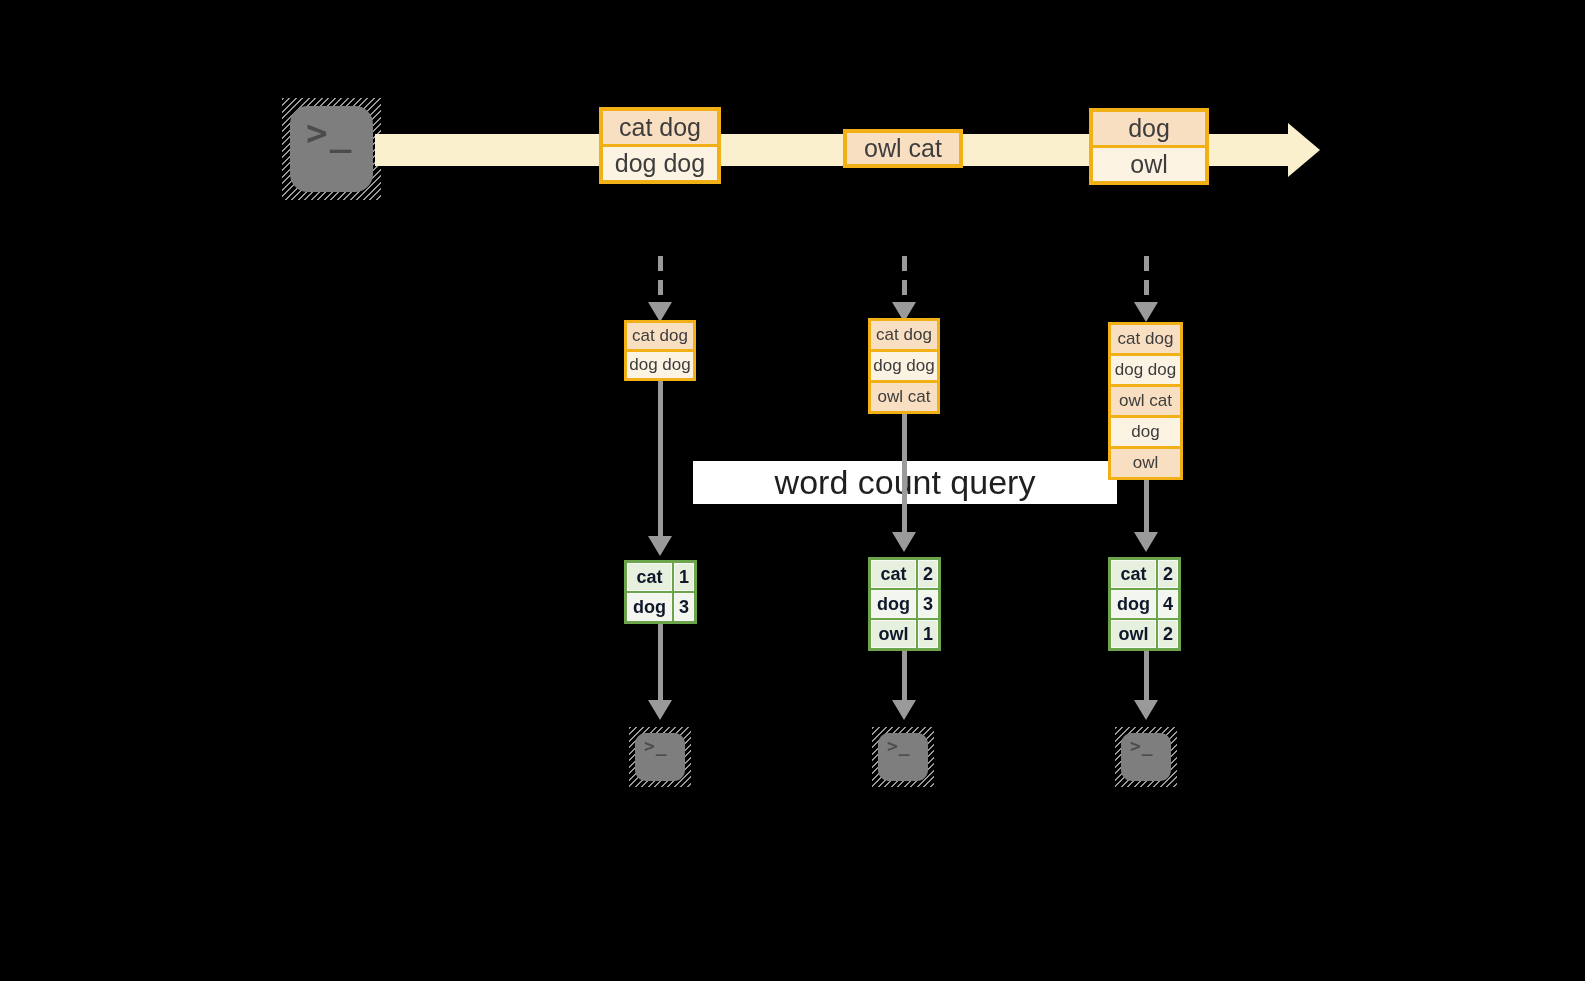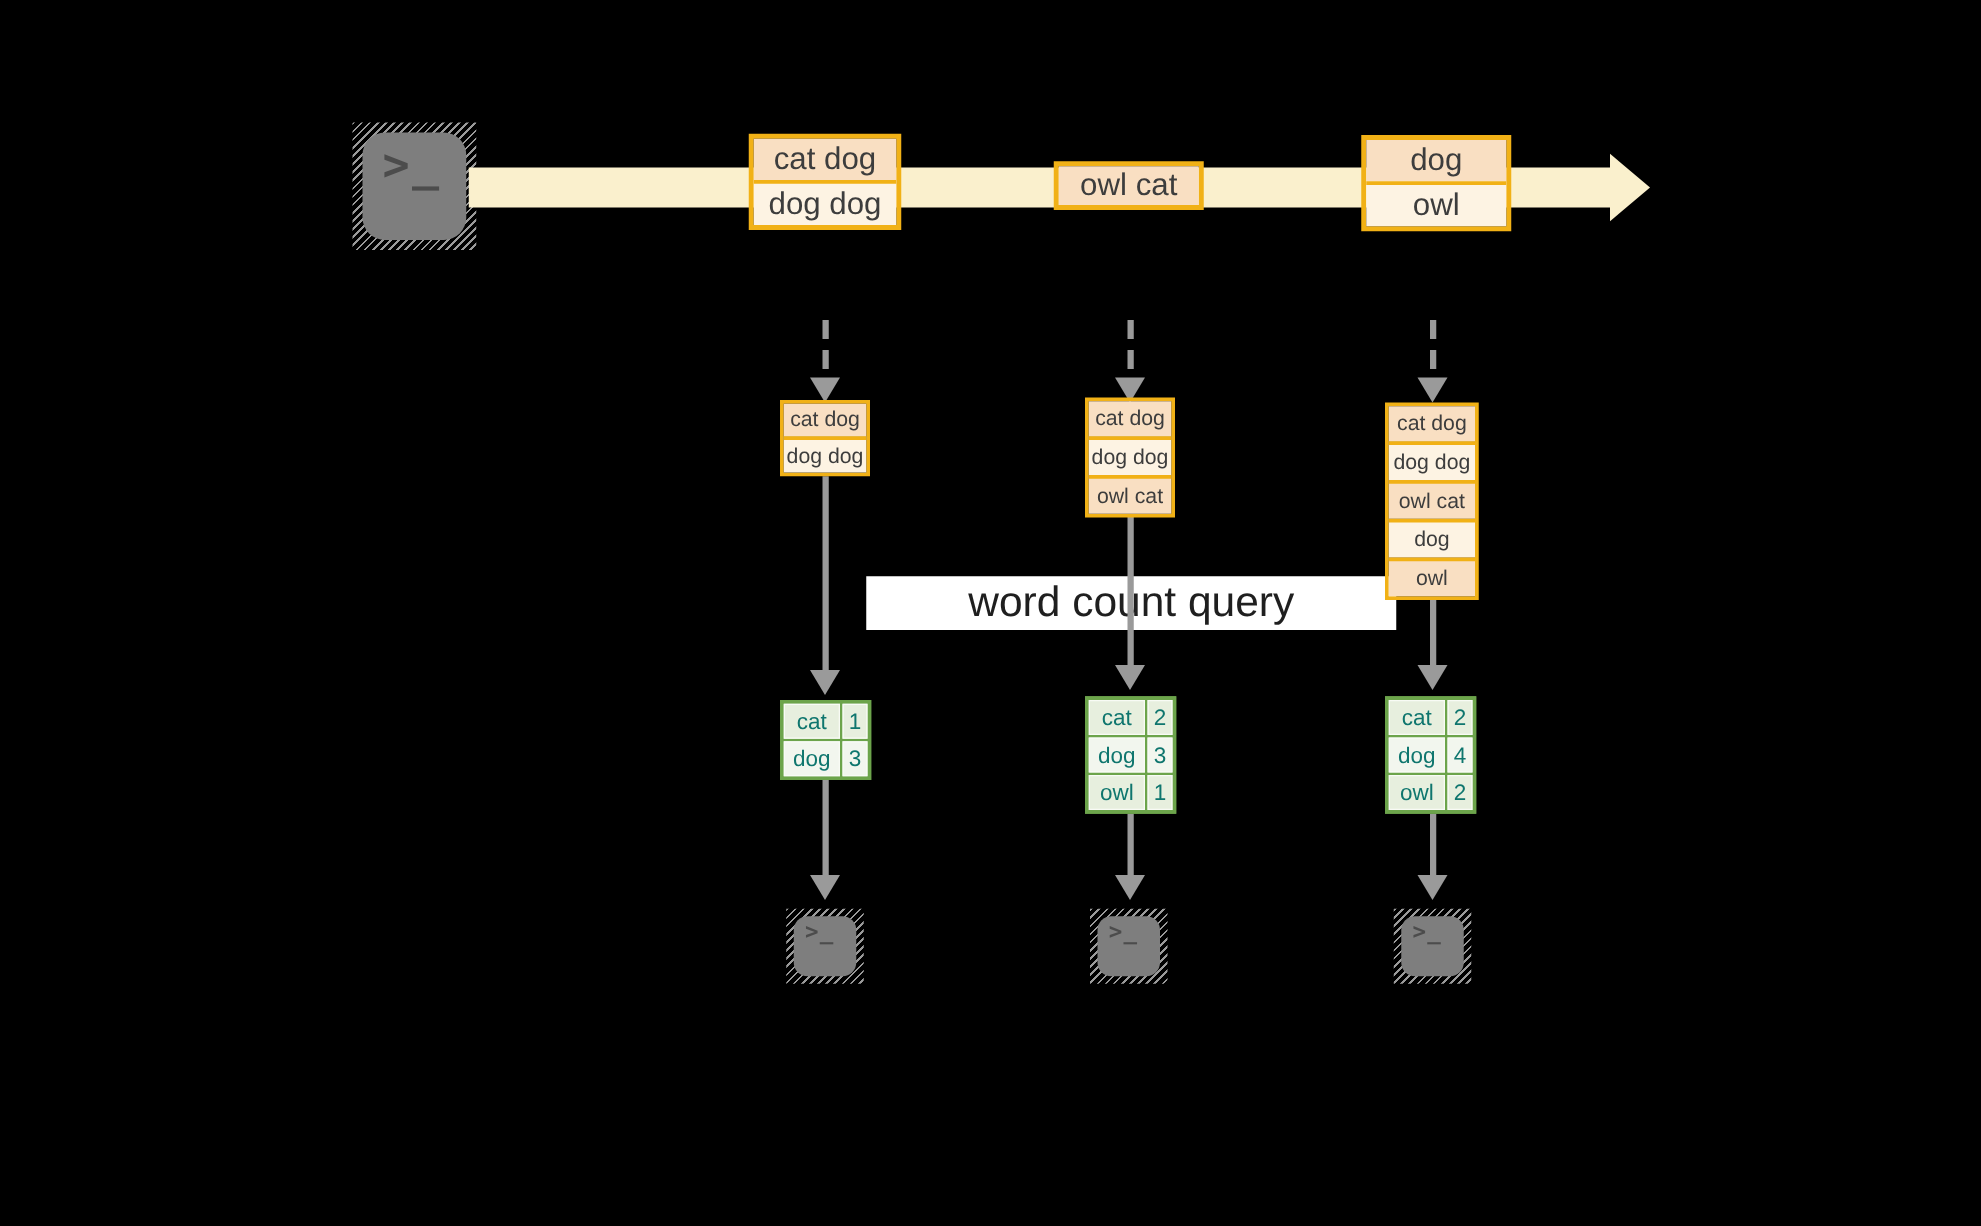--- a/index.html
+++ b/index.html
@@ -74,21 +74,21 @@
   }
 
   
   .gtable{
     display:grid;grid-template-columns:45px 20px;gap:2px;
     background:#6ca44b;border:2px solid #6ca44b;padding:1px;
     box-sizing:content-box;z-index:3;
   }
   .tcell{
     height:28px;display:flex;align-items:center;justify-content:center;
-    font-size:18px;color:#0f766e;border:1px solid #f8fbf5;box-sizing:border-box;
+    font-size:18px;color:#0f172a;border:1px solid #f8fbf5;box-sizing:border-box;font-weight:bold;
   }
   .tcell.g1{background:#e7efde;}
   .tcell.g2{background:#f2f6ee;}
 </style>
 </head>
 <body>
 
 <div id="canvas">
 
   <div class="abs term" style="left:282px;top:98px;width:99px;height:102px;">

